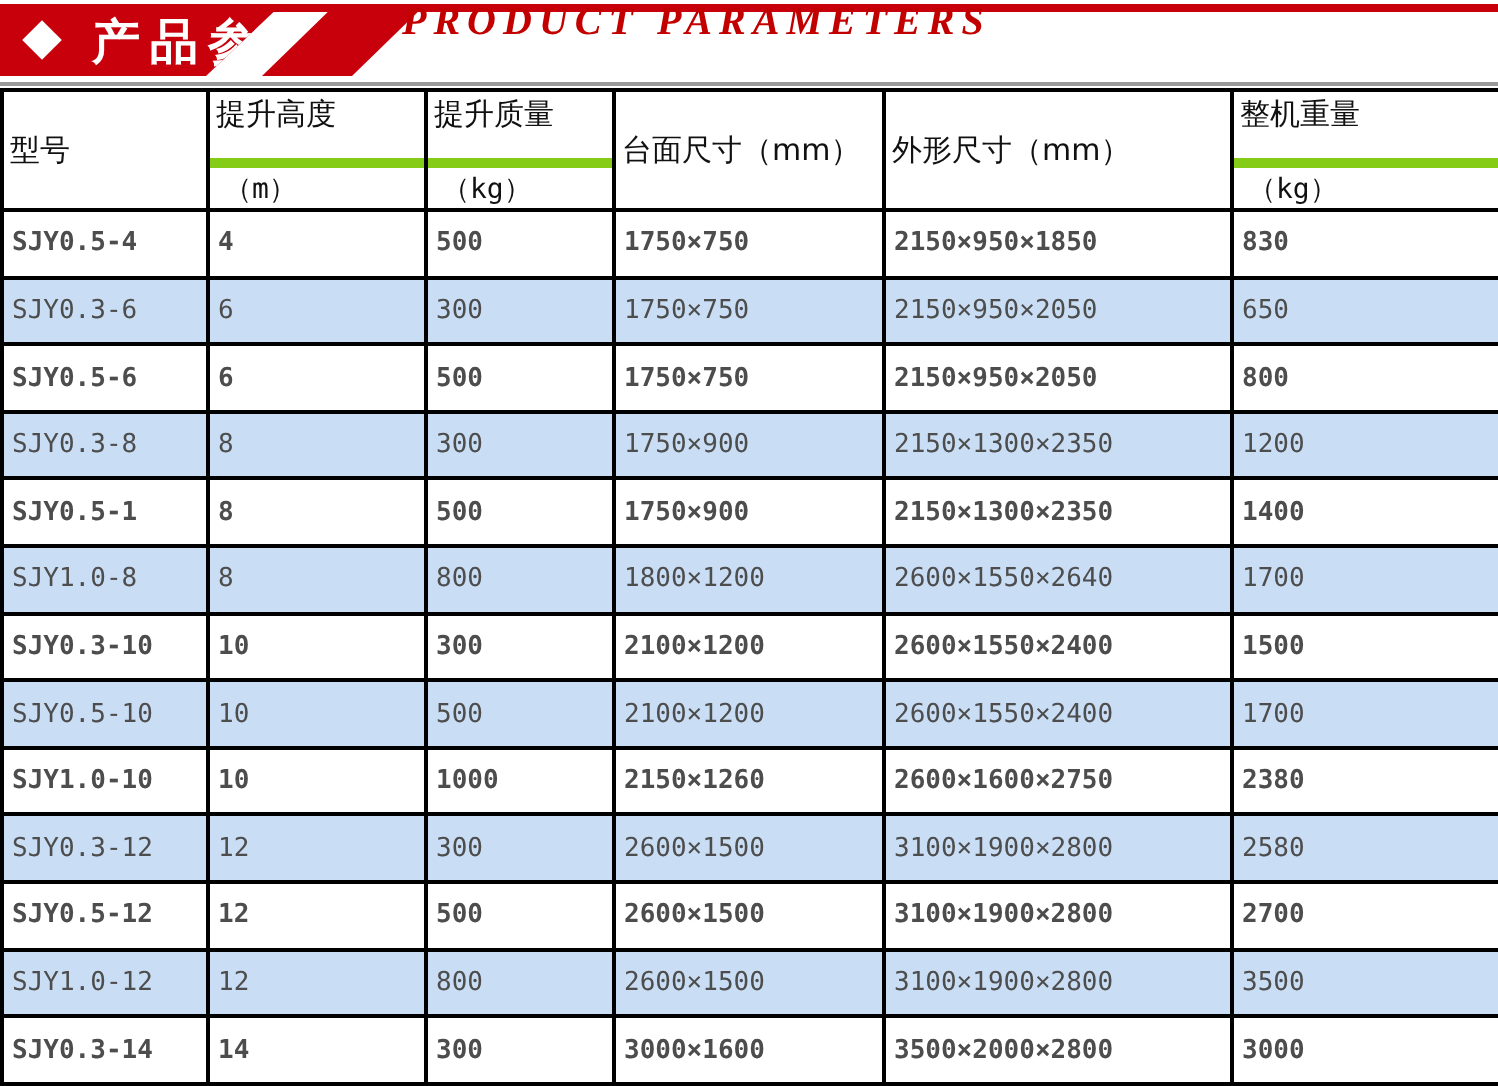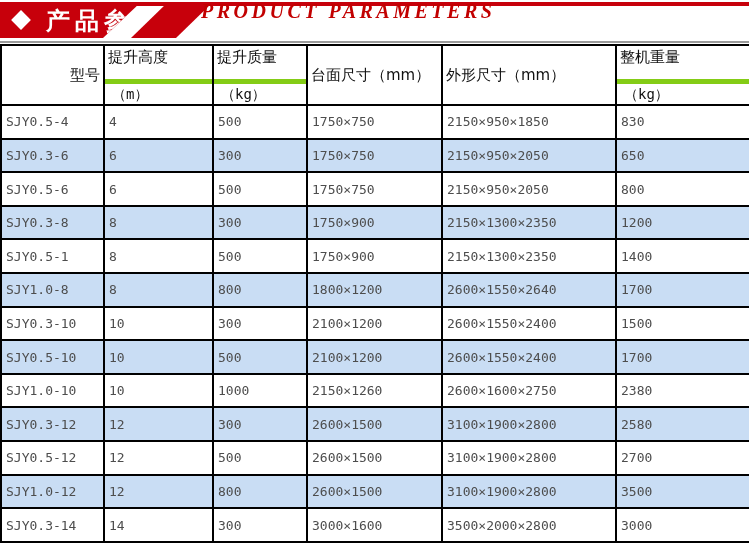--- a/index.html
+++ b/index.html
@@ -27,29 +27,29 @@
   .grayline { position:absolute; left:0; top:41px; width:749px; height:2px;
               background:#9a9a9a; }
 
   
   table.params { position:absolute; left:0; top:44px; width:749px; height:499px;
                  border-collapse:collapse; table-layout:fixed;
                  border:2px solid #000000; }
   .params th, .params td { border:2px solid #000000; overflow:hidden; }
   .params th { background:#ffffff; font-size:15px; font-weight:normal; color:#111111;
                text-align:left; vertical-align:middle; padding:1px 3px; height:44px; }
-  .params th.c-center { text-align:right;margin-top:44px; }
+  .params th.c-center { text-align:left;margin-top:44px; }
   .params th.two-line { vertical-align:top; padding:0; }
   .th-line1 { display:block; padding:2px 2px 12px 3px; border-bottom:5px solid #84cc16; }
   .th-line2 { display:block; padding:2px 2px 0 7px;
               font-family:"DejaVu Sans Mono", monospace; font-size:14px; }
   .params td { font-family:"DejaVu Sans Mono", monospace; font-size:13px;
                color:#4d4d4d; padding:0 0 0 4px; text-align:left; vertical-align:middle; }
   tr.blue td { background:#c9ddf4; }
-  tr.white td { background:#ffffff; }
+  tr.white td { background:#ffffff;font-weight:bold; }
 </style>
 </head>
 <body>
 
 <div class="banner">
   <div class="topline"></div>
   <div class="red-block">
     <span class="diamond"></span>
     <span class="cn-title">产品参数</span>
   </div>

